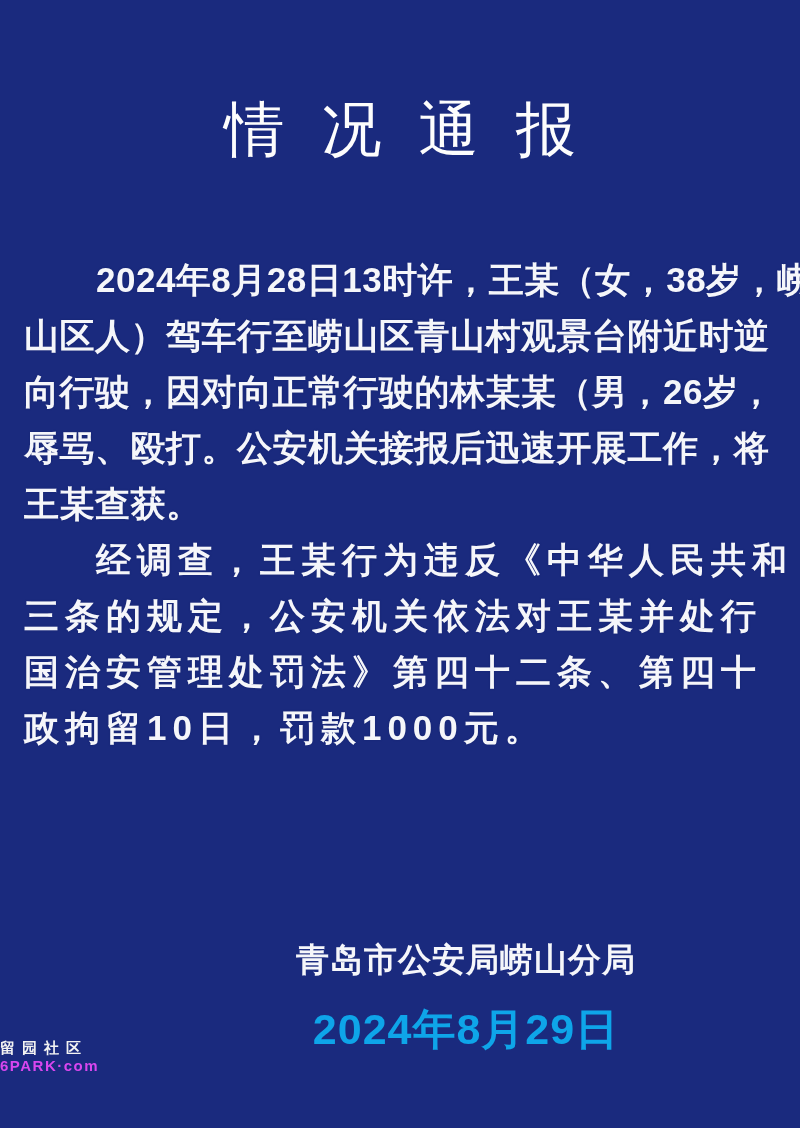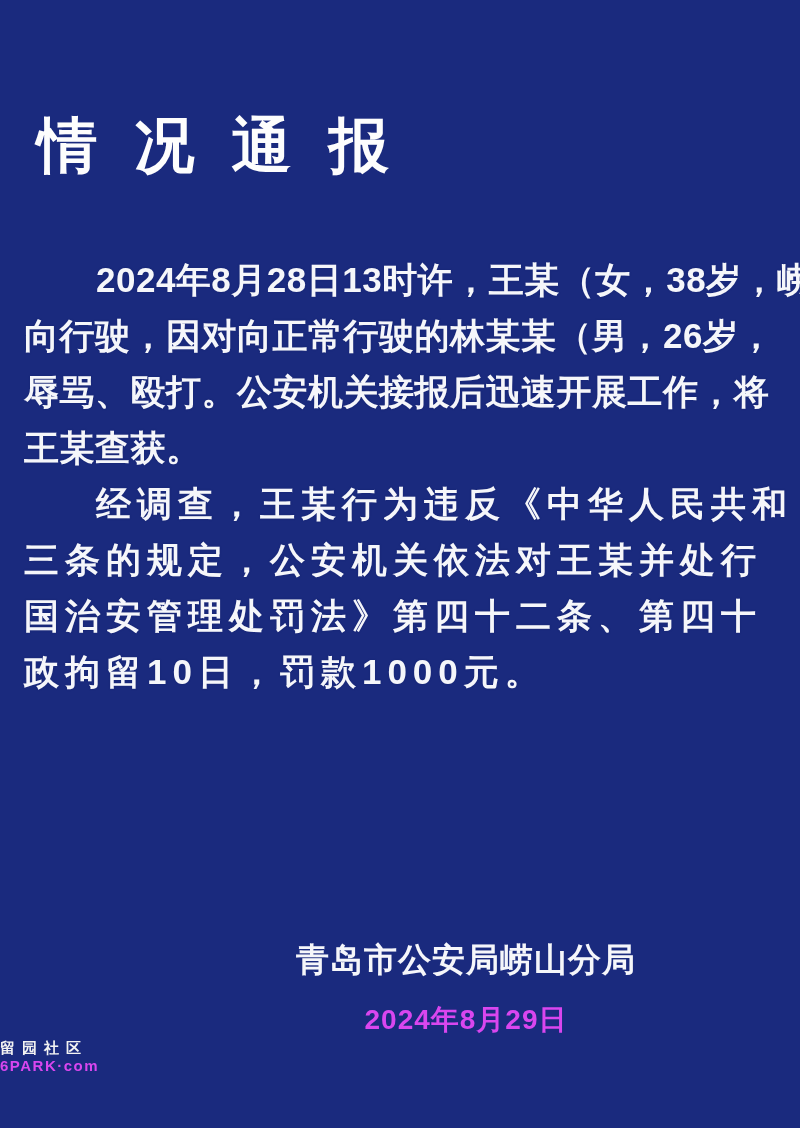--- a/index.html
+++ b/index.html
@@ -13,28 +13,28 @@
     height: 1128px;
     background: #1a2a7e;
     overflow: hidden;
     font-family: "Liberation Sans", sans-serif;
   }
   .title {
     position: absolute;
     top: 90px;
     left: 0;
     right: 0;
+    text-align: center;
     color: #fdfdfd;
     font-family: "Liberation Serif", serif;
     font-size: 60px;
-    font-weight: 700;
+    font-weight: 400;
     letter-spacing: 0.62em;
     padding-left: 0.62em; 
     white-space: nowrap;
-    margin-top: 16px;
   }
   .body-text {
     position: absolute;
     top: 252px;
     left: 24px;
     width: 748px;
   }
   .line {
     height: 56px;
     line-height: 56px;
@@ -56,23 +56,23 @@
     font-weight: 700;
     color: #f5f6fa;
     letter-spacing: 1px;
     white-space: nowrap;
   }
   .footer-date {
     position: absolute;
     top: 1001px;
     left: 466px;
     transform: translateX(-50%);
-    font-size: 28px;
+    font-size: 43px;
     font-weight: 700;
-    color: #d946ef;
+    color: #0ea5e9;
     letter-spacing: 1px;
     white-space: nowrap;
   }
   .watermark {
     position: absolute;
     left: 0;
     top: 1039px;
     color: #f2f2f2;
   }
   .wm-cn {
@@ -94,20 +94,21 @@
 </style>
 </head>
 <body>
 
 <div class="notice">
 
   <div class="title">情况通报</div>
 
   <div class="body-text">
     <div class="line indent">2024年8月28日13时许，王某（女，38岁，崂</div>
+    <div class="line">山区人）驾车行至崂山区青山村观景台附近时逆</div>
     <div class="line">向行驶，因对向正常行驶的林某某（男，26岁，</div>
     <div class="line">辱骂、殴打。公安机关接报后迅速开展工作，将</div>
     <div class="line">王某查获。</div>
     <div class="line indent wide">经调查，王某行为违反《中华人民共和</div>
     <div class="line wide">三条的规定，公安机关依法对王某并处行</div>
     <div class="line wide">国治安管理处罚法》第四十二条、第四十</div>
     <div class="line wide">政拘留10日，罚款1000元。</div>
   </div>
 
   <div class="footer-issuer">青岛市公安局崂山分局</div>

